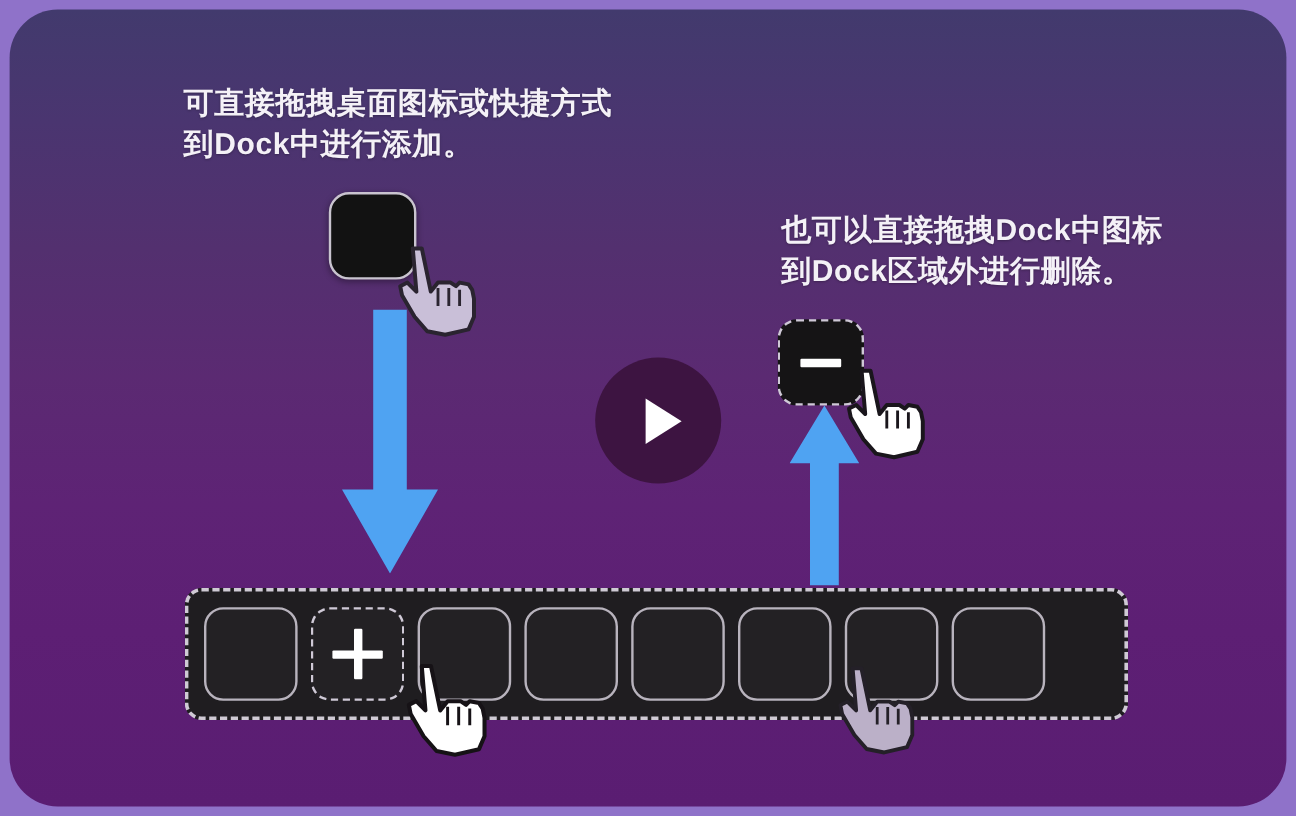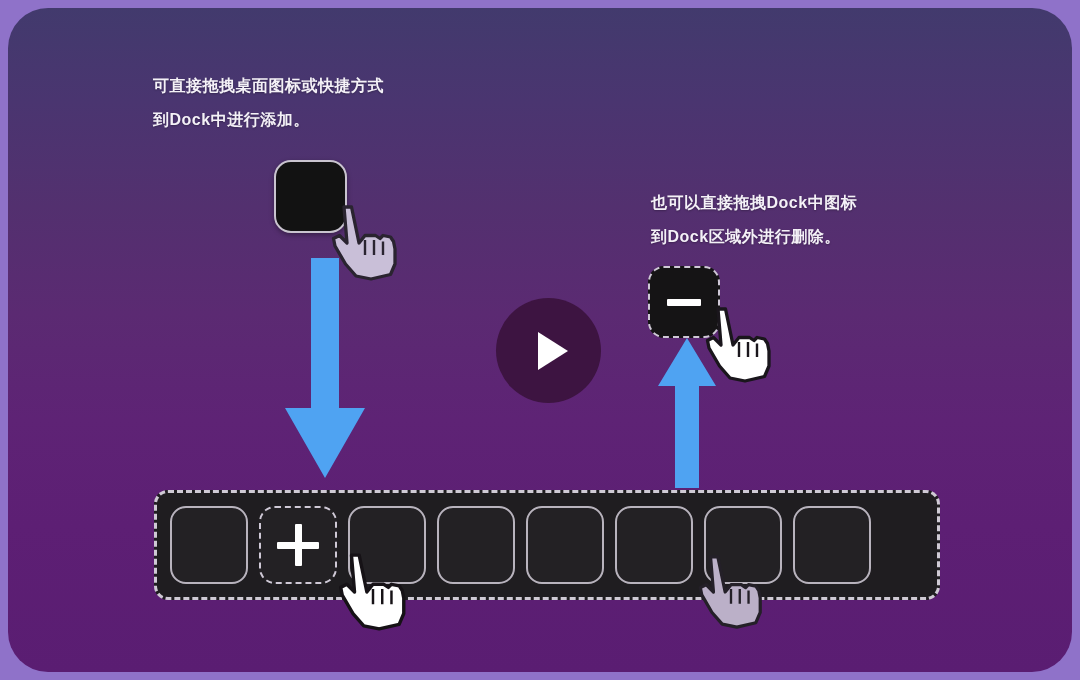--- a/index.html
+++ b/index.html
@@ -32,29 +32,29 @@
        #5e2375 62%,
        #5d1f74 78%,
        #5a1d72 100%);
     overflow:hidden;
   }
 
   
   .caption {
     position:absolute;
     color:#f4f1f7;
-    font-size:16px;
+    font-size:25px;
     font-weight:700;
     line-height:34px;
     letter-spacing:0.5px;
     white-space:pre-line;
     text-shadow:0 1px 2px rgba(0,0,0,.28);
   }
   #caption-add    { left:145px; top:61px;  }
-  #caption-remove { left:643px; top:178px; }
+  #caption-remove { left:643px; top:167px; }
 
   
   #drag-icon {
     position:absolute;
     left:266px; top:152px;
     width:73px; height:73px;
     border-radius:17px;
     background:#121212;
     border:2px solid #c9c4cf;
     box-shadow:0 2px 5px rgba(0,0,0,.35);

